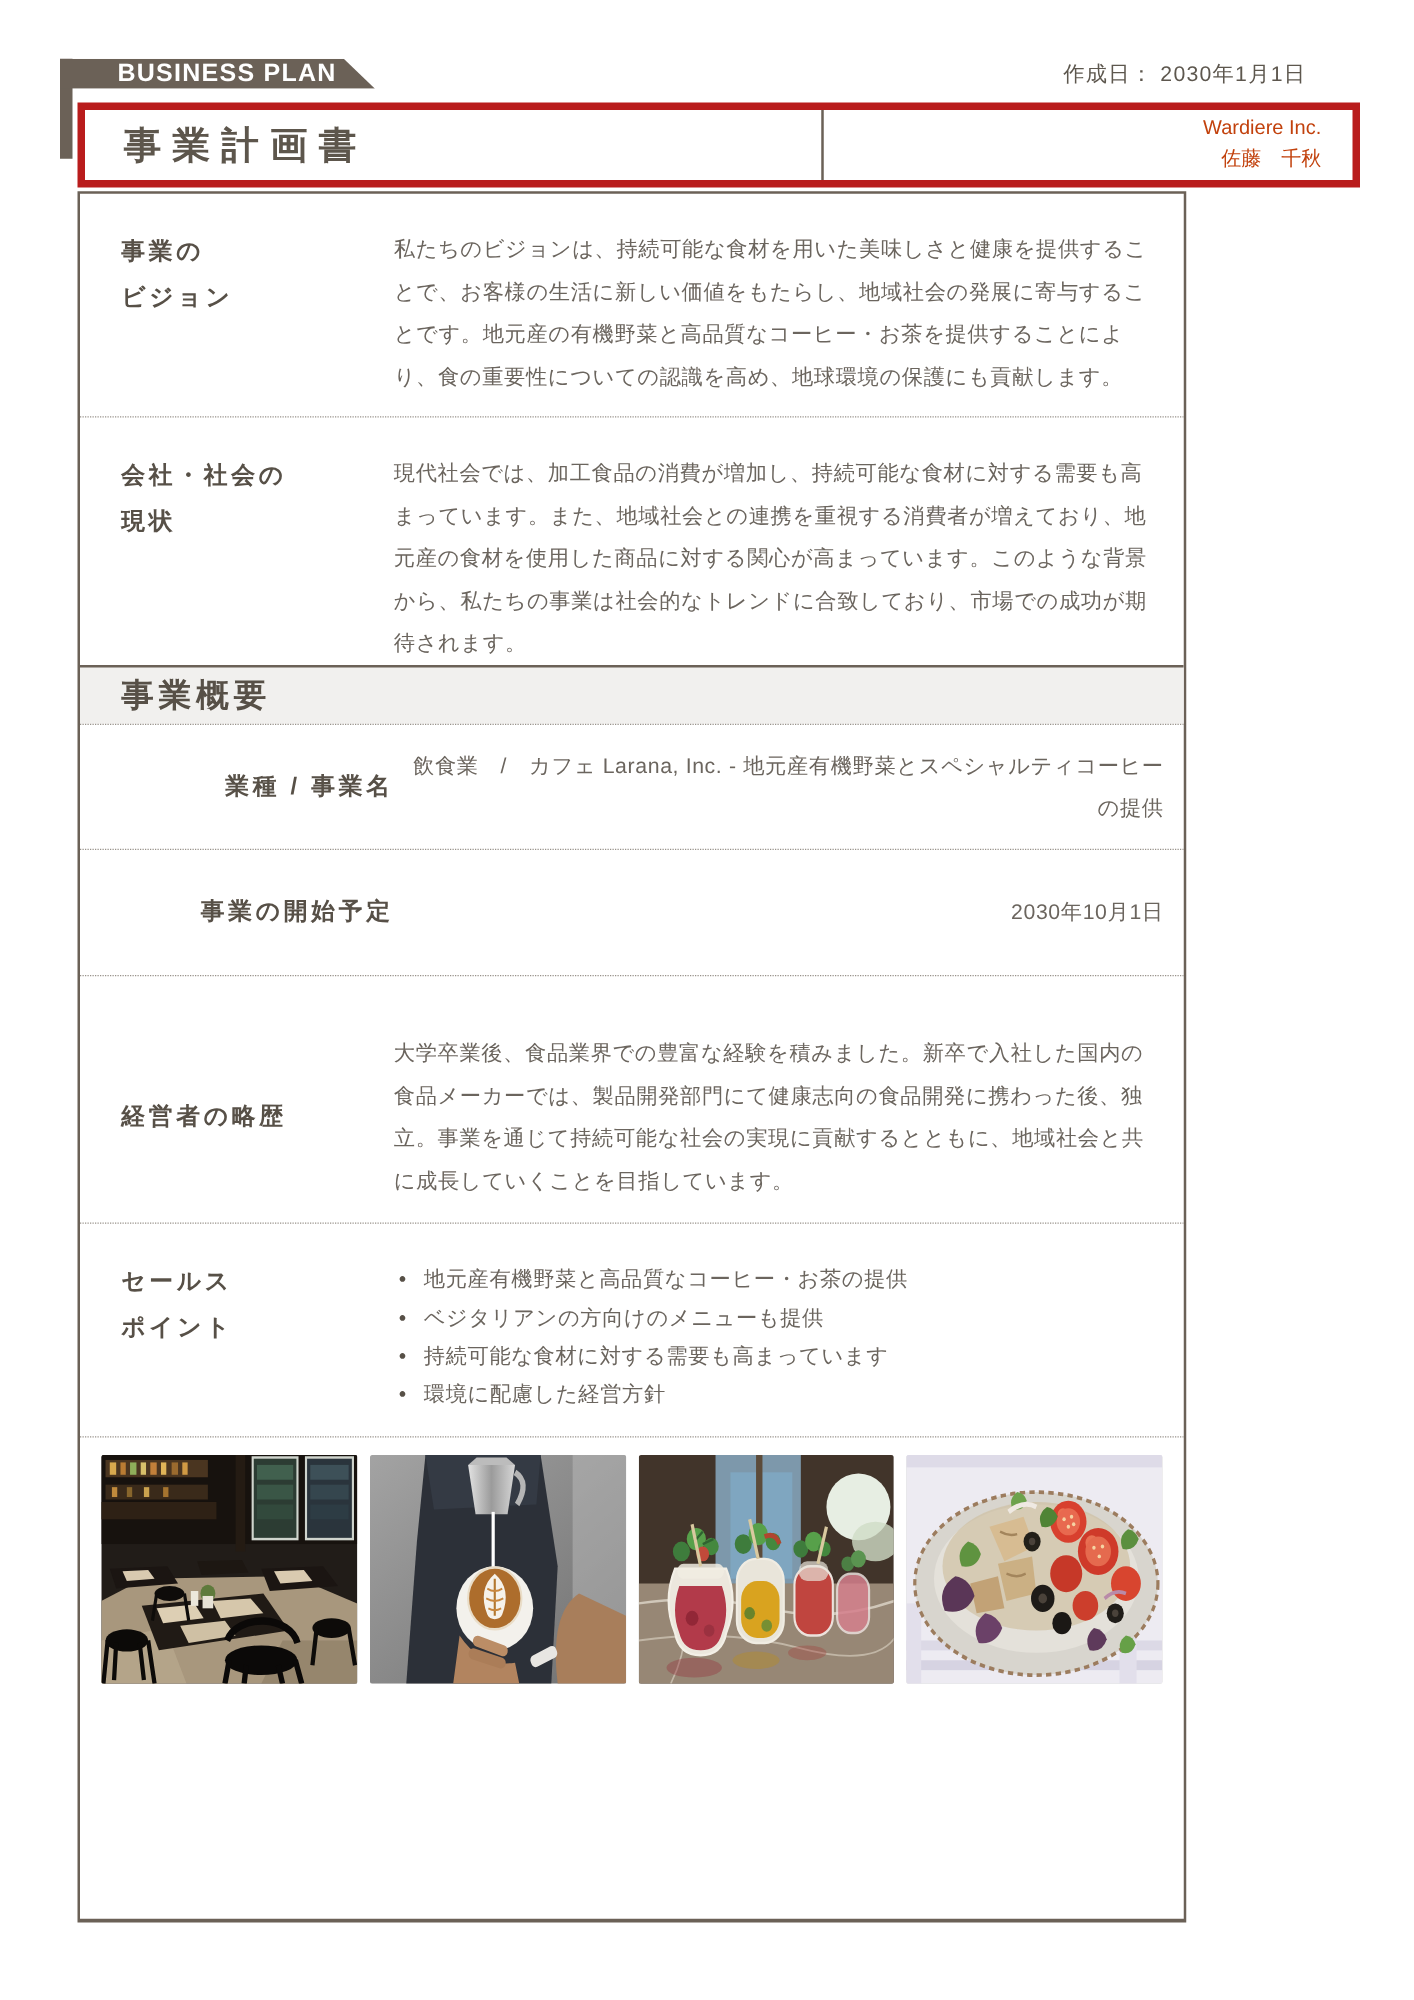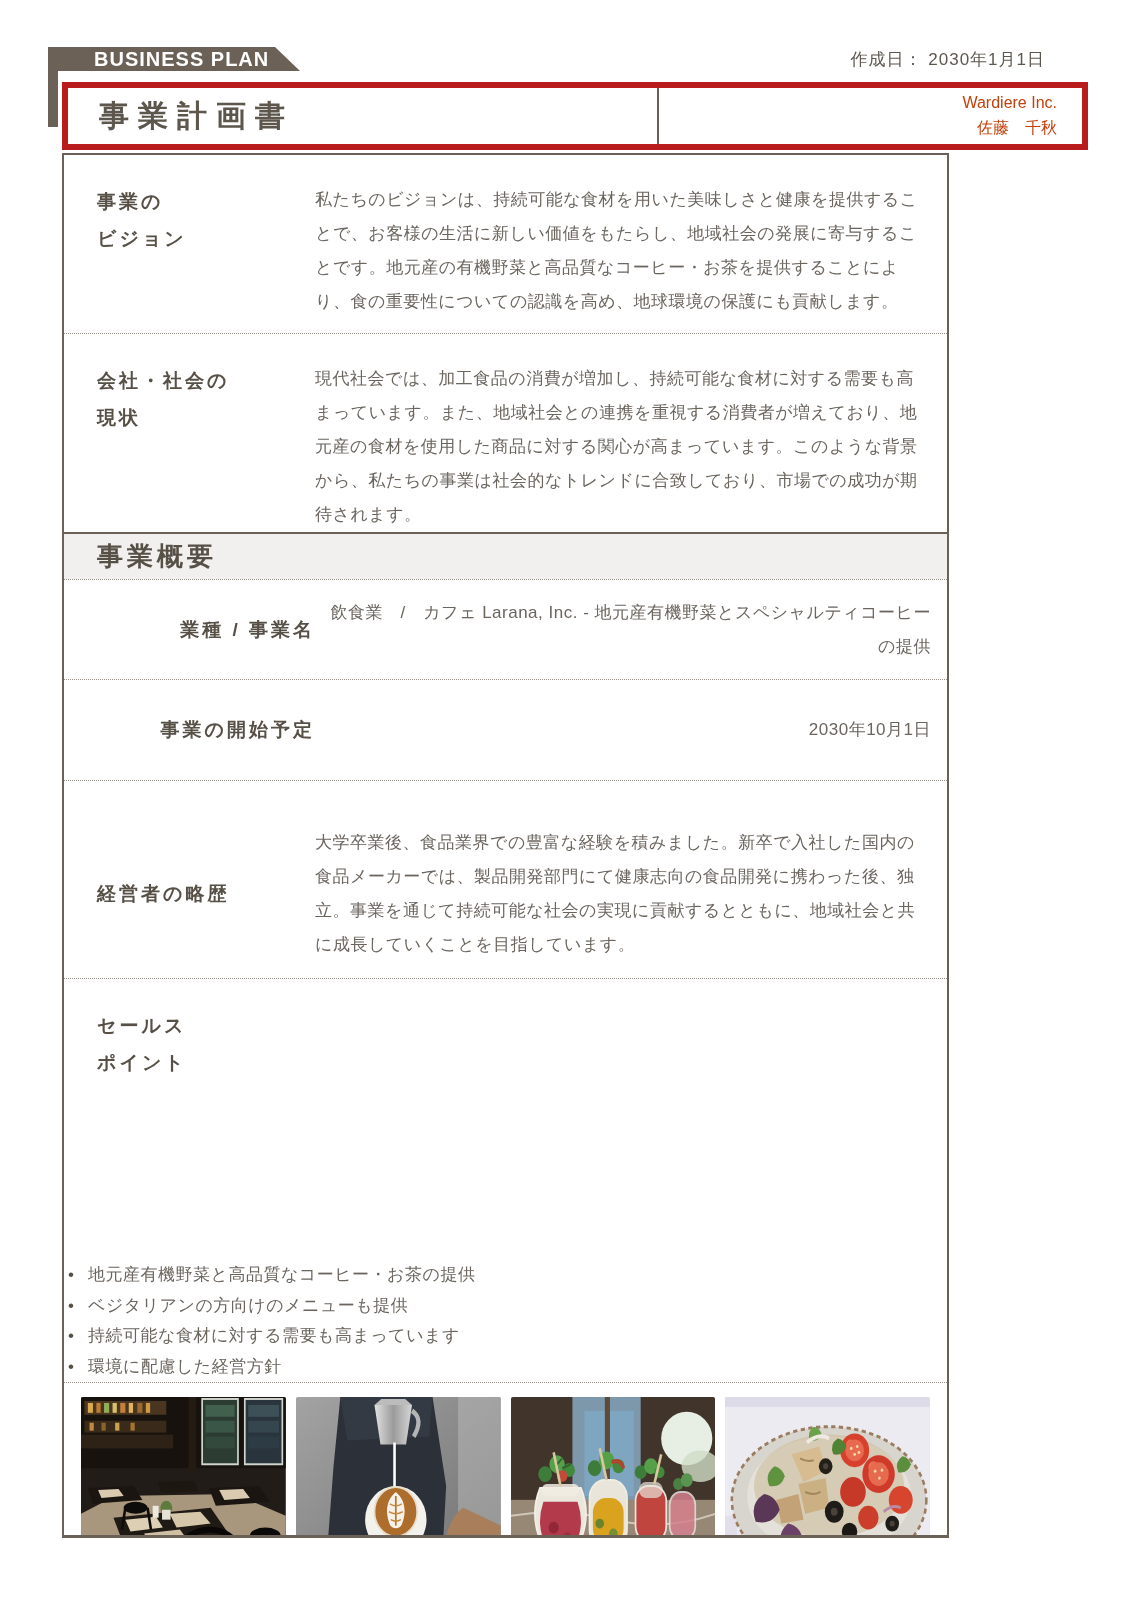--- a/index.html
+++ b/index.html
@@ -75,21 +75,21 @@
     border-top:2px solid #6b6157;
     display:flex;align-items:center;padding-left:33px;
     font-size:26px;font-weight:bold;color:#575047;letter-spacing:4px;
   }
   .r-vision{min-height:178px;}
   .r-status{min-height:184px;}
   .r-industry{min-height:100px;}
   .r-start{min-height:101px;}
   .r-career{min-height:198px;align-items:center;}
   .r-detail{min-height:194px;}
-  .r-sales{min-height:171px;flex-direction:column;}
+  .r-sales{min-height:171px;}
   .bullets{list-style:none;margin:2px 0 0 0;padding:0;}
   .bullets li{
     position:relative;padding-left:24px;line-height:1.8;
     font-size:17px;color:#6b655e;
   }
   .bullets li::before{
     content:"•";position:absolute;left:4px;top:0;color:#575047;
   }
   
   .photos{

